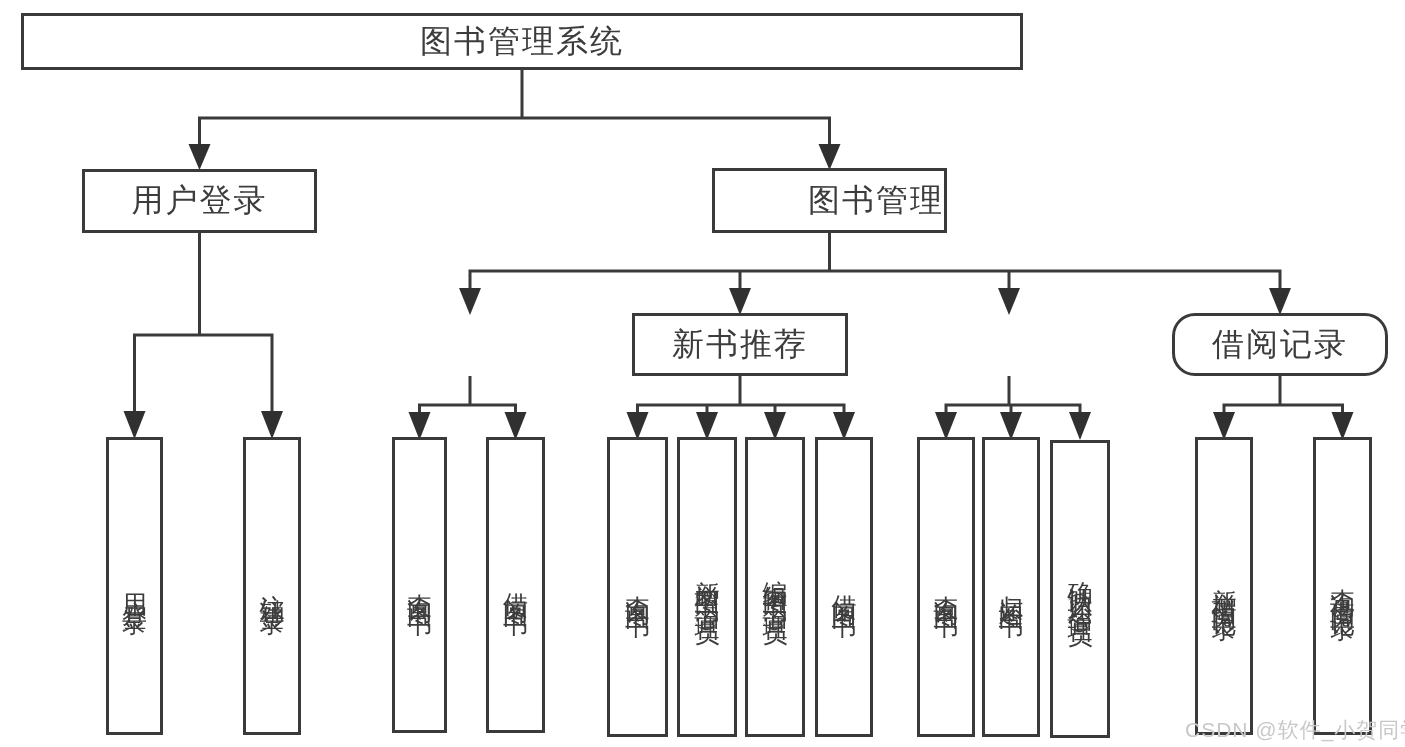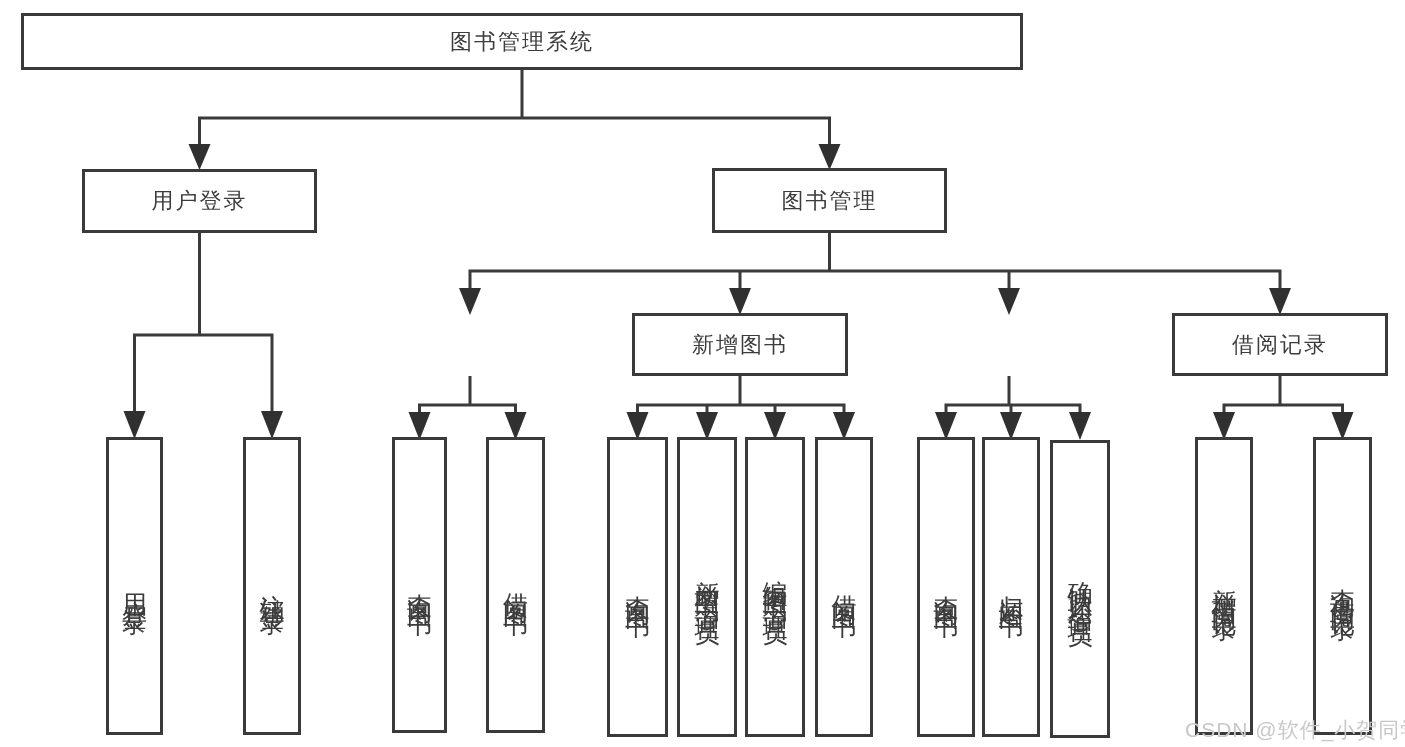--- a/index.html
+++ b/index.html
@@ -28,21 +28,21 @@
     position: absolute;
     box-sizing: border-box;
     border: 3px solid #3a3a3a;
     background: #ffffff;
     display: flex;
     align-items: center;
     justify-content: center;
     color: #3c3c3c;
   }
   .node.h span {
-    font-size: 22px;
+    font-size: 32px;
     letter-spacing: 2px;
     white-space: nowrap;
   }
   .node.v span {
     writing-mode: vertical-rl;
     text-orientation: mixed;
     font-size: 25px;
     letter-spacing: 6px;
     line-height: 1;
     white-space: nowrap;
@@ -105,28 +105,28 @@
     </g>
   </svg>
 
   <div class="node h" style="left:21px; top:13px; width:1002px; height:57px;">
     <span>图书管理系统</span>
   </div>
 
   <div class="node h" style="left:82px; top:169px; width:235px; height:64px;">
     <span>用户登录</span>
   </div>
-  <div class="node h" style="left:712px; top:168px; width:235px; height:65px;">
+  <div class="node h" style="left:712px; top:168px; width:235px; height:65px;justify-content:flex-end;">
     <span>图书管理</span>
   </div>
 
   <div class="node h" style="left:632px; top:313px; width:216px; height:63px;">
-    <span>新增图书</span>
+    <span>新书推荐</span>
   </div>
-  <div class="node h" style="left:1172px; top:313px; width:216px; height:63px;">
+  <div class="node h" style="left:1172px; top:313px; width:216px; height:63px;border-radius:23px;">
     <span>借阅记录</span>
   </div>
 
   <div class="node v" style="left:106px; top:437px; width:57px; height:298px;">
     <span>用户登录</span>
   </div>
   <div class="node v" style="left:243px; top:437px; width:58px; height:298px;">
     <span>注销登录</span>
   </div>
 

